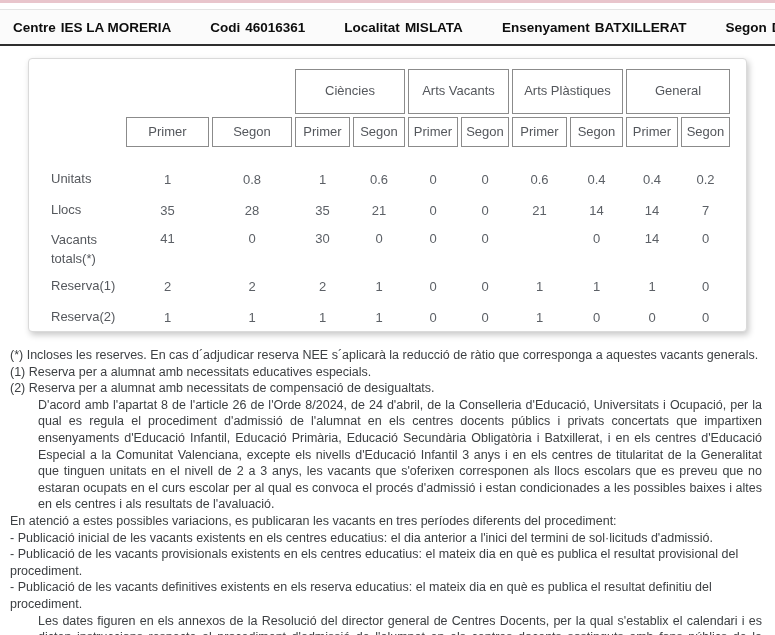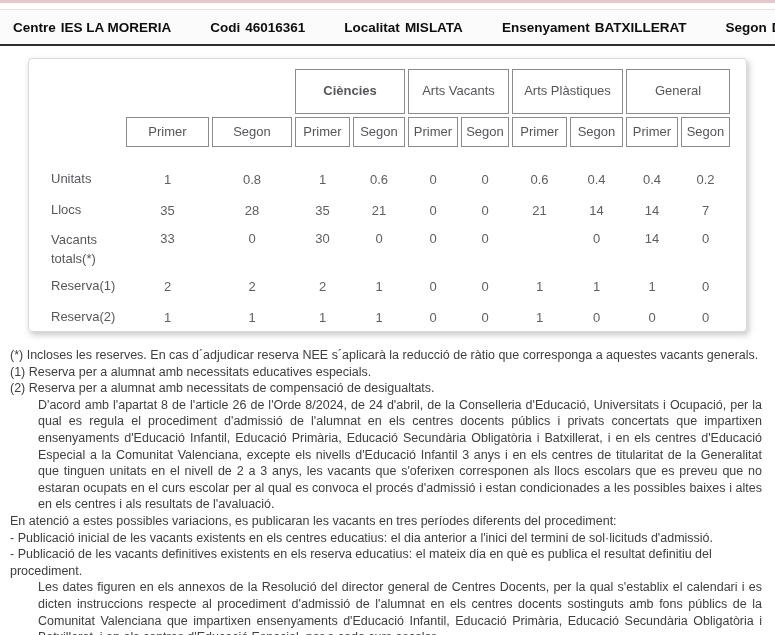--- a/index.html
+++ b/index.html
@@ -107,21 +107,21 @@
     <span>BATXILLERAT</span>
   </div>
   <div class="summary-field">
     <span>Segon</span>
     <span>Diurno/Ordinario</span>
   </div>
 </div>
 
 <div class="card">
   <div class="vacancy-grid" id="vacancy-grid">
-      <div class="hdr-box" style="grid-area: 1 / 4 / auto / span 2; font-weight: bold;">Ciències</div>
+      <div class="hdr-box" style="grid-area: 1 / 4 / auto / span 2;">Ciències</div>
       <div class="hdr-box" style="grid-area: 1 / 6 / auto / span 2;">Arts Vacants</div>
       <div class="hdr-box" style="grid-area: 1 / 8 / auto / span 2;">Arts Plàstiques</div>
       <div class="hdr-box" style="grid-area: 1 / 10 / auto / span 2;">General</div>
       <div class="hdr-box" style="grid-area: 2 / 2;">Primer</div>
       <div class="hdr-box" style="grid-area: 2 / 3;">Segon</div>
       <div class="hdr-box" style="grid-area: 2 / 4;">Primer</div>
       <div class="hdr-box" style="grid-area: 2 / 5;">Segon</div>
       <div class="hdr-box" style="grid-area: 2 / 6;">Primer</div>
       <div class="hdr-box" style="grid-area: 2 / 7;">Segon</div>
       <div class="hdr-box" style="grid-area: 2 / 8;">Primer</div>
@@ -144,21 +144,21 @@
       <div class="cell" style="grid-area: 5 / 3;">28</div>
       <div class="cell" style="grid-area: 5 / 4;">35</div>
       <div class="cell" style="grid-area: 5 / 5;">21</div>
       <div class="cell" style="grid-area: 5 / 6;">0</div>
       <div class="cell" style="grid-area: 5 / 7;">0</div>
       <div class="cell" style="grid-area: 5 / 8;">21</div>
       <div class="cell" style="grid-area: 5 / 9;">14</div>
       <div class="cell" style="grid-area: 5 / 10;">14</div>
       <div class="cell" style="grid-area: 5 / 11;">7</div>
       <div class="cell row-label align-top" style="grid-area: 6 / 1;">Vacants totals(*)</div>
-      <div class="cell align-top" style="grid-area: 6 / 2;">33</div>
+      <div class="cell align-top" style="grid-area: 6 / 2;">41</div>
       <div class="cell align-top" style="grid-area: 6 / 3;">0</div>
       <div class="cell align-top" style="grid-area: 6 / 4;">30</div>
       <div class="cell align-top" style="grid-area: 6 / 5;">0</div>
       <div class="cell align-top" style="grid-area: 6 / 6;">0</div>
       <div class="cell align-top" style="grid-area: 6 / 7;">0</div>
       <div class="cell align-top" style="grid-area: 6 / 9;">0</div>
       <div class="cell align-top" style="grid-area: 6 / 10;">14</div>
       <div class="cell align-top" style="grid-area: 6 / 11;">0</div>
       <div class="cell row-label" style="grid-area: 7 / 1;">Reserva(1)</div>
       <div class="cell" style="grid-area: 7 / 2;">2</div>
@@ -185,16 +185,17 @@
     </div>
 </div>
 
 <div class="notes">
   <div class="note-line">(*) Incloses les reserves. En cas d´adjudicar reserva NEE s´aplicarà la reducció de ràtio que corresponga a aquestes vacants generals.</div>
   <div class="note-line">(1) Reserva per a alumnat amb necessitats educatives especials.</div>
   <div class="note-line">(2) Reserva per a alumnat amb necessitats de compensació de desigualtats.</div>
   <div class="note-para">D'acord amb l'apartat 8 de l'article 26 de l'Orde 8/2024, de 24 d'abril, de la Conselleria d'Educació, Universitats i Ocupació, per la qual es regula el procediment d'admissió de l'alumnat en els centres docents públics i privats concertats que impartixen ensenyaments d'Educació Infantil, Educació Primària, Educació Secundària Obligatòria i Batxillerat, i en els centres d'Educació Especial a la Comunitat Valenciana, excepte els nivells d'Educació Infantil 3 anys i en els centres de titularitat de la Generalitat que tinguen unitats en el nivell de 2 a 3 anys, les vacants que s'oferixen corresponen als llocs escolars que es preveu que no estaran ocupats en el curs escolar per al qual es convoca el procés d'admissió i estan condicionades a les possibles baixes i altes en els centres i als resultats de l'avaluació.</div>
   <div class="note-line">En atenció a estes possibles variacions, es publicaran les vacants en tres períodes diferents del procediment:</div>
   <div class="note-line">- Publicació inicial de les vacants existents en els centres educatius: el dia anterior a l'inici del termini de sol·licituds d'admissió.</div>
+  <div class="note-line">- Publicació de les vacants provisionals existents en els centres educatius: el mateix dia en què es publica el resultat provisional del procediment.</div>
   <div class="note-line">- Publicació de les vacants definitives existents en els reserva educatius: el mateix dia en què es publica el resultat definitiu del procediment.</div>
   <div class="note-para">Les dates figuren en els annexos de la Resolució del director general de Centres Docents, per la qual s'establix el calendari i es dicten instruccions respecte al procediment d'admissió de l'alumnat en els centres docents sostinguts amb fons públics de la Comunitat Valenciana que impartixen ensenyaments d'Educació Infantil, Educació Primària, Educació Secundària Obligatòria i Batxillerat, i en els centres d'Educació Especial, per a cada curs escolar.</div>
 
 </div>
 
 </body></html>

